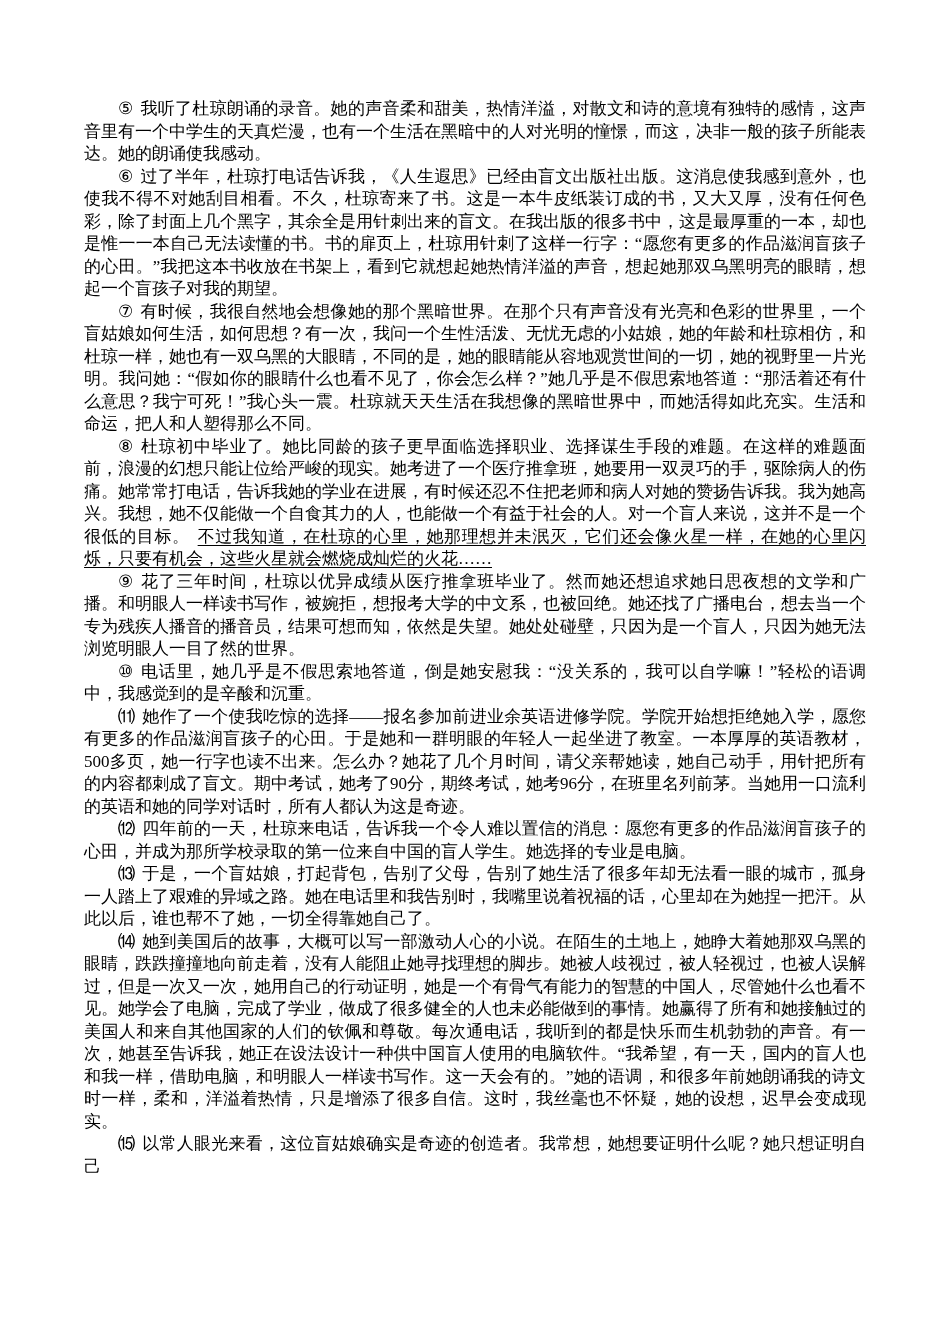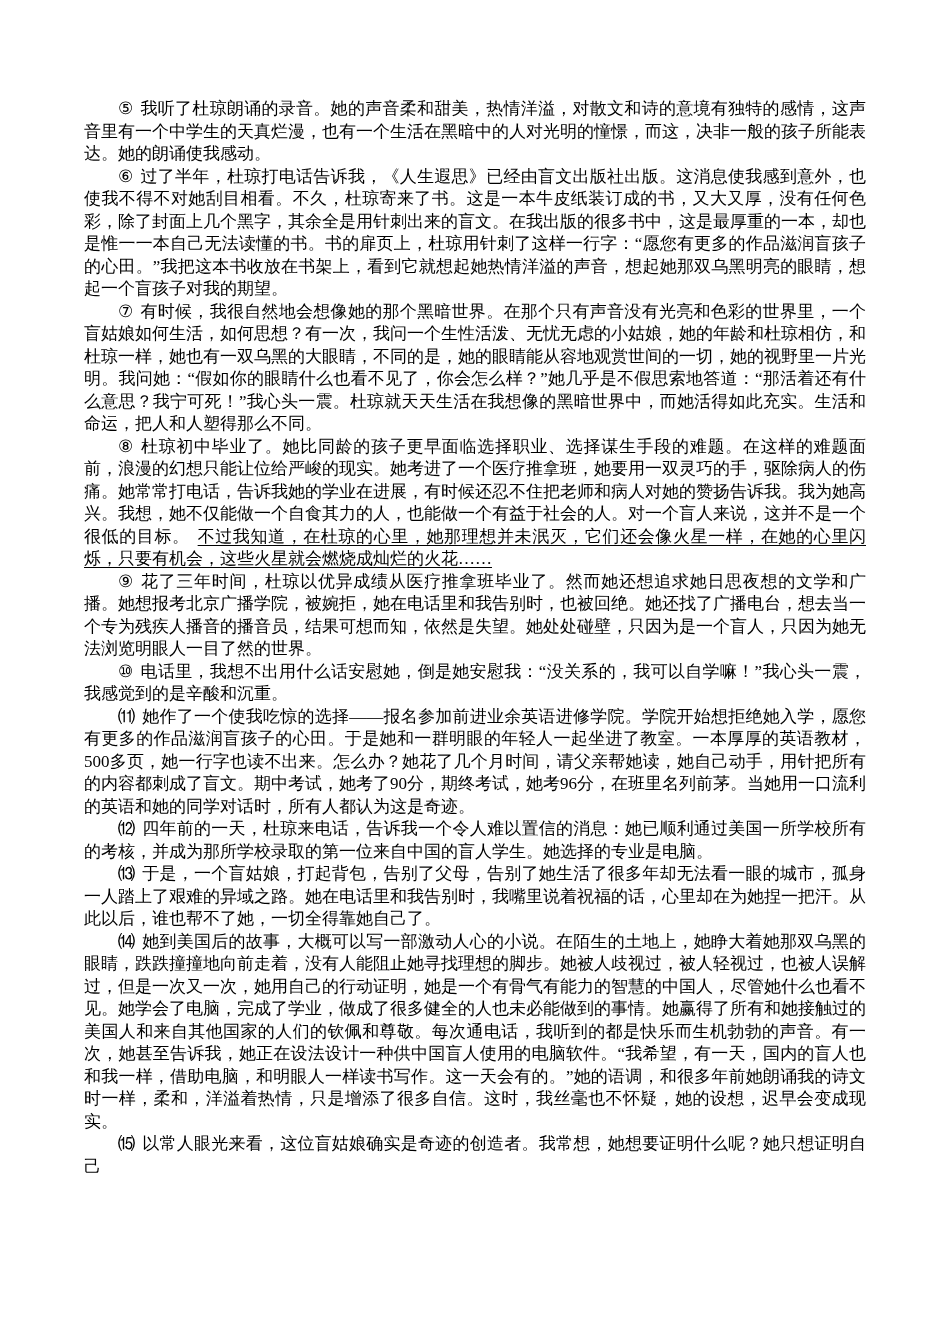--- a/index.html
+++ b/index.html
@@ -41,27 +41,27 @@
   <div>
 
     <p class="para"><span class="marker">⑤</span><span>我听了杜琼朗诵的录音。她的声音柔和甜美，热情洋溢，对散文和诗的意境有独特的感情，这声音里有一个中学生的天真烂漫，也有一个生活在黑暗中的人对光明的憧憬，而这，决非一般的孩子所能表达。她的朗诵使我感动。</span></p>
 
     <p class="para"><span class="marker">⑥</span><span>过了半年，杜琼打电话告诉我，《人生遐思》已经由盲文出版社出版。这消息使我感到意外，也使我不得不对她刮目相看。不久，杜琼寄来了书。这是一本牛皮纸装订成的书，又大又厚，没有任何色彩，除了封面上几个黑字，其余全是用针刺出来的盲文。在我出版的很多书中，这是最厚重的一本，却也是惟一一本自己无法读懂的书。书的扉页上，杜琼用针刺了这样一行字：“愿您有更多的作品滋润盲孩子的心田。”我把这本书收放在书架上，看到它就想起她热情洋溢的声音，想起她那双乌黑明亮的眼睛，想起一个盲孩子对我的期望。</span></p>
 
     <p class="para"><span class="marker">⑦</span><span>有时候，我很自然地会想像她的那个黑暗世界。在那个只有声音没有光亮和色彩的世界里，一个盲姑娘如何生活，如何思想？有一次，我问一个生性活泼、无忧无虑的小姑娘，她的年龄和杜琼相仿，和杜琼一样，她也有一双乌黑的大眼睛，不同的是，她的眼睛能从容地观赏世间的一切，她的视野里一片光明。我问她：“假如你的眼睛什么也看不见了，你会怎么样？”她几乎是不假思索地答道：“那活着还有什么意思？我宁可死！”我心头一震。杜琼就天天生活在我想像的黑暗世界中，而她活得如此充实。生活和命运，把人和人塑得那么不同。</span></p>
 
     <p class="para"><span class="marker">⑧</span><span>杜琼初中毕业了。她比同龄的孩子更早面临选择职业、选择谋生手段的难题。在这样的难题面前，浪漫的幻想只能让位给严峻的现实。她考进了一个医疗推拿班，她要用一双灵巧的手，驱除病人的伤痛。她常常打电话，告诉我她的学业在进展，有时候还忍不住把老师和病人对她的赞扬告诉我。我为她高兴。我想，她不仅能做一个自食其力的人，也能做一个有益于社会的人。对一个盲人来说，这并不是一个很低的目标。</span><span class="underline">不过我知道，在杜琼的心里，她那理想并未泯灭，它们还会像火星一样，在她的心里闪烁，只要有机会，这些火星就会燃烧成灿烂的火花……</span></p>
 
-    <p class="para"><span class="marker">⑨</span><span>花了三年时间，杜琼以优异成绩从医疗推拿班毕业了。然而她还想追求她日思夜想的文学和广播。她想报考北京广播学院，被婉拒，她在电话里和我告别时，也被回绝。她还找了广播电台，想去当一个专为残疾人播音的播音员，结果可想而知，依然是失望。她处处碰壁，只因为是一个盲人，只因为她无法浏览明眼人一目了然的世界。</span></p>
+    <p class="para"><span class="marker">⑨</span><span>花了三年时间，杜琼以优异成绩从医疗推拿班毕业了。然而她还想追求她日思夜想的文学和广播。和明眼人一样读书写作，被婉拒，想报考大学的中文系，也被回绝。她还找了广播电台，想去当一个专为残疾人播音的播音员，结果可想而知，依然是失望。她处处碰壁，只因为是一个盲人，只因为她无法浏览明眼人一目了然的世界。</span></p>
 
-    <p class="para"><span class="marker">⑩</span><span>电话里，我想不出用什么话安慰她，倒是她安慰我：“没关系的，我可以自学嘛！”我心头一震，我感觉到的是辛酸和沉重。</span></p>
+    <p class="para"><span class="marker">⑩</span><span>电话里，她几乎是不假思索地答道，倒是她安慰我：“没关系的，我可以自学嘛！”轻松的语调中，我感觉到的是辛酸和沉重。</span></p>
 
     <p class="para"><span class="marker">⑾</span><span>她作了一个使我吃惊的选择——报名参加前进业余英语进修学院。学院开始想拒绝她入学，愿您有更多的作品滋润盲孩子的心田。于是她和一群明眼的年轻人一起坐进了教室。一本厚厚的英语教材，500多页，她一行字也读不出来。怎么办？她花了几个月时间，请父亲帮她读，她自己动手，用针把所有的内容都刺成了盲文。期中考试，她考了90分，期终考试，她考96分，在班里名列前茅。当她用一口流利的英语和她的同学对话时，所有人都认为这是奇迹。</span></p>
 
-    <p class="para"><span class="marker">⑿</span><span>四年前的一天，杜琼来电话，告诉我一个令人难以置信的消息：她已顺利通过美国一所学校所有的考核，并成为那所学校录取的第一位来自中国的盲人学生。她选择的专业是电脑。</span></p>
+    <p class="para"><span class="marker">⑿</span><span>四年前的一天，杜琼来电话，告诉我一个令人难以置信的消息：愿您有更多的作品滋润盲孩子的心田，并成为那所学校录取的第一位来自中国的盲人学生。她选择的专业是电脑。</span></p>
 
     <p class="para"><span class="marker">⒀</span><span>于是，一个盲姑娘，打起背包，告别了父母，告别了她生活了很多年却无法看一眼的城市，孤身一人踏上了艰难的异域之路。她在电话里和我告别时，我嘴里说着祝福的话，心里却在为她捏一把汗。从此以后，谁也帮不了她，一切全得靠她自己了。</span></p>
 
     <p class="para"><span class="marker">⒁</span><span>她到美国后的故事，大概可以写一部激动人心的小说。在陌生的土地上，她睁大着她那双乌黑的眼睛，跌跌撞撞地向前走着，没有人能阻止她寻找理想的脚步。她被人歧视过，被人轻视过，也被人误解过，但是一次又一次，她用自己的行动证明，她是一个有骨气有能力的智慧的中国人，尽管她什么也看不见。她学会了电脑，完成了学业，做成了很多健全的人也未必能做到的事情。她赢得了所有和她接触过的美国人和来自其他国家的人们的钦佩和尊敬。每次通电话，我听到的都是快乐而生机勃勃的声音。有一次，她甚至告诉我，她正在设法设计一种供中国盲人使用的电脑软件。“我希望，有一天，国内的盲人也和我一样，借助电脑，和明眼人一样读书写作。这一天会有的。”她的语调，和很多年前她朗诵我的诗文时一样，柔和，洋溢着热情，只是增添了很多自信。这时，我丝毫也不怀疑，她的设想，迟早会变成现实。</span></p>
 
     <p class="para"><span class="marker">⒂</span><span>以常人眼光来看，这位盲姑娘确实是奇迹的创造者。我常想，她想要证明什么呢？她只想证明自己</span></p>
 
   </div>
 </div>
 

